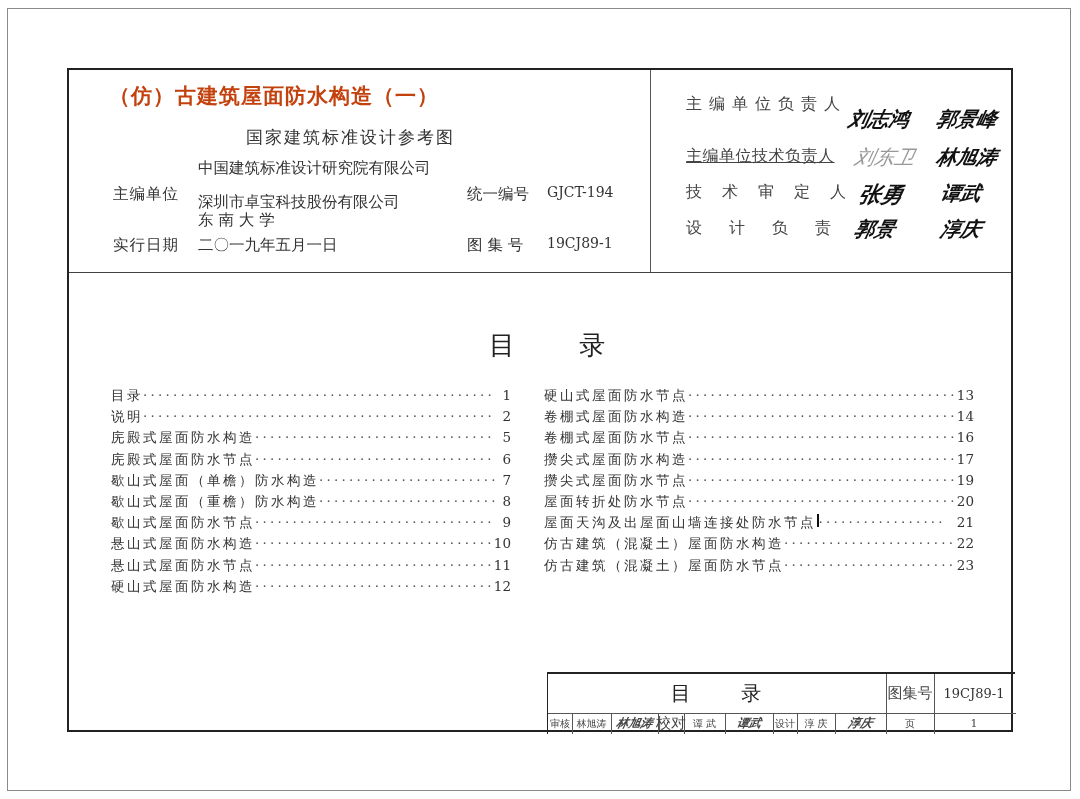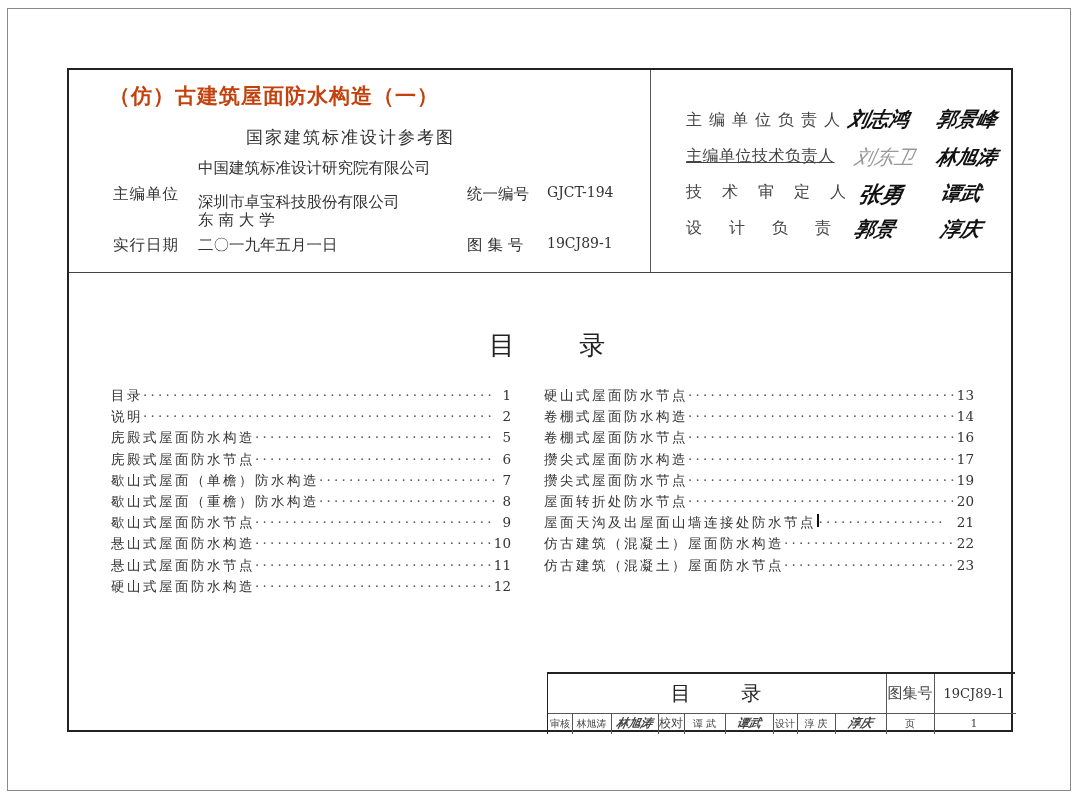--- a/index.html
+++ b/index.html
@@ -53,21 +53,21 @@
   <div class="hdr-text" style="left:129px; top:165px;">二〇一九年五月一日</div>
 
   <div class="hdr-text" style="left:398px; top:114px;">统一编号</div>
   <div class="hdr-text" style="left:478px; top:114px; font-size:14px;">GJCT-194</div>
   <div class="hdr-text" style="left:398px; top:165px;">图 集 号</div>
   <div class="hdr-text" style="left:478px; top:165px; font-size:14px;">19CJ89-1</div>
 
   <div class="header-divider-v"></div>
   <div class="header-divider-h"></div>
 
-  <div class="sig-label spaced" style="top:40px; letter-spacing:7px;">主编单位负责人</div>
+  <div class="sig-label spaced" style="top:24px; letter-spacing:7px;">主编单位负责人</div>
   <div class="sig" style="left:780px; top:36px;">刘志鸿</div>
   <div class="sig" style="left:868px; top:36px;">郭景峰</div>
 
   <div class="sig-label" style="top:76px; letter-spacing:0.5px;text-decoration:underline;">主编单位技术负责人</div>
   <div class="sig faint" style="left:786px; top:74px;">刘东卫</div>
   <div class="sig" style="left:868px; top:74px;">林旭涛</div>
 
   <div class="sig-label" style="top:112px; letter-spacing:20px;">技术审定人</div>
   <div class="sig" style="left:790px; top:110px; font-size:22px;">张勇</div>
   <div class="sig" style="left:872px; top:110px;">谭武</div>
@@ -195,21 +195,21 @@
     <div class="tb-vline" style="left:249px; top:39px; height:21px;"></div>
     <div class="tb-vline" style="left:287px; top:39px; height:21px;"></div>
 
     <div class="tb-cell" style="left:0; top:0; width:338px; height:39px; font-size:20px; color:#222; letter-spacing:22px; padding-left:20px;">目 录</div>
     <div class="tb-cell" style="left:338px; top:0; width:48px; height:39px; font-size:15px;">图集号</div>
     <div class="tb-cell" style="left:386px; top:0; width:80px; height:39px; font-size:13px; color:#333;">19CJ89-1</div>
 
     <div class="tb-cell" style="left:0; top:39px; width:24px; height:21px; font-size:10px;">审核</div>
     <div class="tb-cell" style="left:24px; top:39px; width:39px; height:21px; font-size:10px;">林旭涛</div>
     <div class="tb-cell sig" style="position:absolute; left:63px; top:39px; width:47px; height:21px; font-size:12px;">林旭涛</div>
-    <div class="tb-cell" style="left:110px; top:39px; width:26px; height:21px; font-size:12px;">校对</div>
+    <div class="tb-cell" style="left:110px; top:39px; width:26px; height:21px; font-size:15px;">校对</div>
     <div class="tb-cell" style="left:136px; top:39px; width:41px; height:21px; font-size:10px;">谭 武</div>
     <div class="tb-cell sig" style="position:absolute; left:177px; top:39px; width:48px; height:21px; font-size:12px;">谭武</div>
     <div class="tb-cell" style="left:225px; top:39px; width:24px; height:21px; font-size:10px;">设计</div>
     <div class="tb-cell" style="left:249px; top:39px; width:38px; height:21px; font-size:10px;">淳 庆</div>
     <div class="tb-cell sig" style="position:absolute; left:287px; top:39px; width:51px; height:21px; font-size:12px;">淳庆</div>
     <div class="tb-cell" style="left:338px; top:39px; width:48px; height:21px; font-size:10px;">页</div>
     <div class="tb-cell" style="left:386px; top:39px; width:80px; height:21px; font-size:11px;">1</div>
   </div>
 
 </div>

